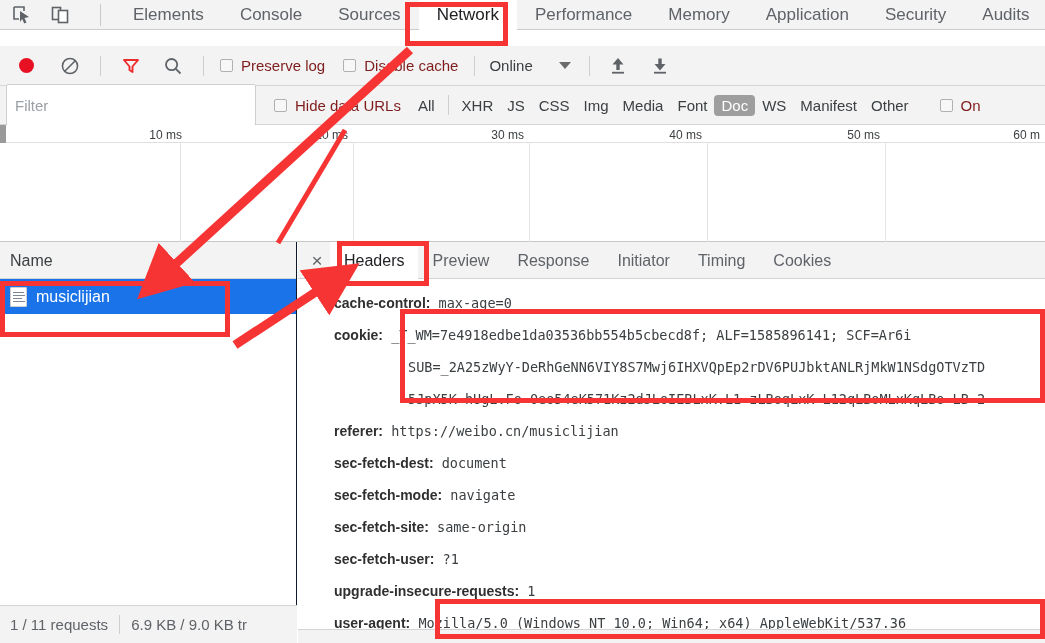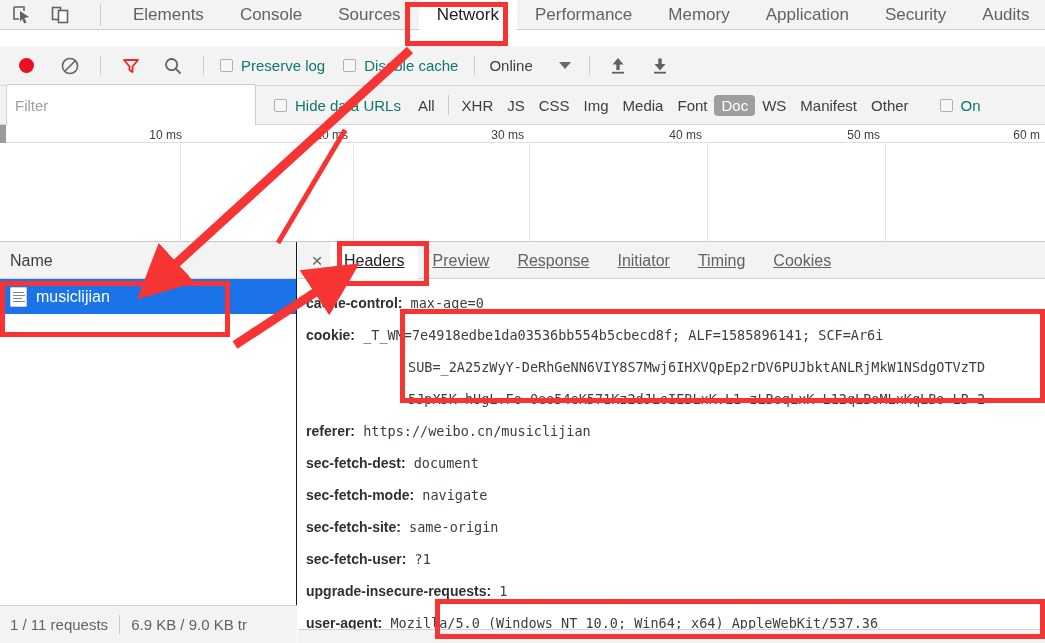--- a/index.html
+++ b/index.html
@@ -41,21 +41,21 @@
     display:flex;align-items:center;box-sizing:border-box;
     padding-left:10px;
   }
   .rec-dot{width:15px;height:15px;border-radius:50%;background:#e81123;}
   .clear-ic{width:20px;height:20px;}
   .cb{
     width:13px;height:13px;border:1px solid #b0b0b0;background:#f7f7f7;
     display:inline-block;border-radius:2px;box-sizing:border-box;
     vertical-align:-2px;
   }
-  .chkitem{display:flex;align-items:center;gap:8px;font-size:15px;color:#0f766e;white-space:nowrap;cursor:pointer;}
+  .chkitem{display:flex;align-items:center;gap:8px;font-size:15px;color:#7f1d1d;white-space:nowrap;cursor:pointer;}
   .tb-sep{width:1px;height:20px;background:#cfcfcf;margin:0 12px;}
   .onlinesel{display:flex;align-items:center;gap:26px;font-size:15px;color:#3c4043;cursor:pointer;}
   .caret{width:0;height:0;border-left:6px solid transparent;border-right:6px solid transparent;border-top:7px solid #6b6b6b;}
 
   
   .filterrow{
     position:absolute;left:0;top:86px;width:1045px;height:39px;
     background:#f3f3f3;border-bottom:1px solid #d6d6d6;
     display:flex;align-items:center;box-sizing:border-box;
   }
@@ -108,34 +108,34 @@
   .docicon i{position:absolute;left:2px;height:1px;background:#7b8794;display:block;}
 
   .detail{
     position:absolute;left:298px;top:0;width:747px;height:401px;background:#ffffff;
   }
   .detailtabs{
     height:37px;background:#f3f3f3;border-bottom:1px solid #d3d3d3;
     display:flex;align-items:center;box-sizing:border-box;padding-left:6px;
   }
   .closex{width:26px;text-align:center;font-size:19px;color:#5f6368;cursor:pointer;line-height:1;}
-  .dtab{padding:0 14px;height:37px;line-height:37px;font-size:16px;color:#5f6368;white-space:nowrap;cursor:pointer;text-decoration:underline;}
+  .dtab{padding:0 14px;height:37px;line-height:37px;font-size:16px;color:#5f6368;white-space:nowrap;cursor:pointer;}
   .dtab.active{color:#202124;background:#ffffff;}
 
   .headers{
     position:absolute;left:0;top:37px;width:747px;height:364px;
     padding:8px 0 0 8px;box-sizing:border-box;overflow:hidden;
   }
   .hrow{
     font-family:"DejaVu Sans Mono","Liberation Mono",monospace;
     font-size:13.5px;color:#3c4043;line-height:32px;white-space:nowrap;
   }
   .hname{
     font-family:"Liberation Sans",sans-serif;
-    font-weight:bold;color:#303030;font-size:14px;
+    font-weight:bold;color:#303030;font-size:14px;margin-left:28px;
   }
   .hval{color:#3c4043;}
   .contline{
     font-family:"DejaVu Sans Mono","Liberation Mono",monospace;
     font-size:13.5px;color:#3c4043;line-height:32px;white-space:nowrap;
   }
 
   
   .statusbar{
     position:absolute;left:0;top:605px;width:297px;height:38px;

